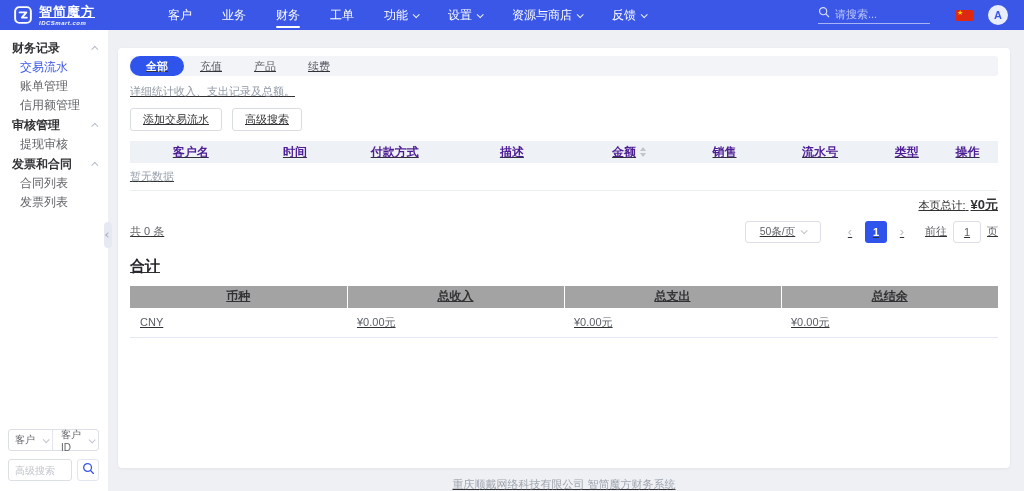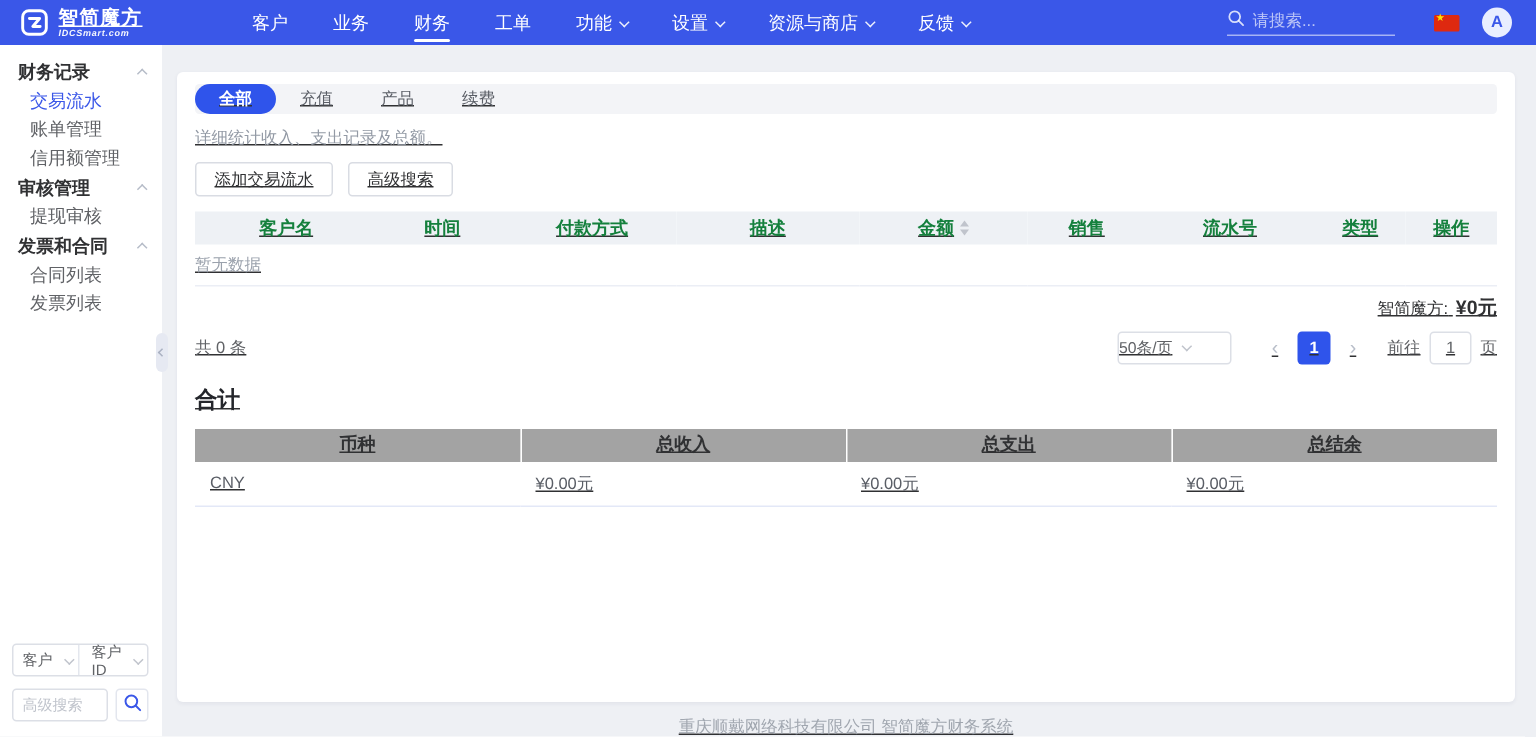--- a/index.html
+++ b/index.html
@@ -52,36 +52,36 @@
   
   .main{flex:1;padding:18px 14px 0 10px;overflow:hidden;text-decoration:underline;}
   .card{background:#fff;border-radius:4px;height:420px;padding:8px 12px;box-shadow:0 1px 3px rgba(30,40,90,.06);}
   .tabs{background:#f3f4f7;border-radius:3px;height:20px;display:flex;align-items:center;}
   .tab{min-width:54px;text-align:center;line-height:20px;font-size:11px;color:#5a5e66;cursor:pointer;}
   .tab.active{background:var(--accent);color:#fff;border-radius:10px;font-weight:bold;}
   .desc{margin-top:8px;font-size:11px;color:#939aa5;}
   .btn-row{margin-top:9px;display:flex;gap:10px;}
   .btn{height:23px;padding:0 12px;font-size:11px;color:#303133;background:#fff;border:1px solid #d9dce3;border-radius:3px;cursor:pointer;font-family:inherit;}
   .data-table{width:100%;border-collapse:collapse;margin-top:10px;table-layout:fixed;}
-  .data-table th{background:#eef1f5;height:22px;font-size:12px;font-weight:bold;color:#15803d;text-align:center;white-space:nowrap;}
+  .data-table th{background:#eef1f5;height:22px;font-size:12px;font-weight:bold;color:#4c1d95;text-align:center;white-space:nowrap;}
   .data-table th:nth-child(1){width:14%;} .data-table th:nth-child(2){width:10%;}
   .data-table th:nth-child(3){width:13%;} .data-table th:nth-child(4){width:14%;}
   .data-table th:nth-child(5){width:13%;} .data-table th:nth-child(6){width:9%;}
   .data-table th:nth-child(7){width:13%;text-align:center;} .data-table th:nth-child(8){width:7%;}
   .data-table th:nth-child(9){width:7%;}
   .empty-row td{height:27px;font-size:11px;color:#9aa1ac;border-bottom:1px solid #ebeef5;}
   .sort-icons{display:inline-flex;flex-direction:column;margin-left:4px;vertical-align:middle;}
   .caret-up{width:0;height:0;border-left:3.5px solid transparent;border-right:3.5px solid transparent;border-bottom:4px solid #c0c4cc;margin-bottom:2px;}
   .caret-dn{width:0;height:0;border-left:3.5px solid transparent;border-right:3.5px solid transparent;border-top:4px solid #c0c4cc;}
   .page-total{text-align:right;margin-top:5px;font-size:11px;color:#303133;}
   .page-total b{font-size:13px;margin-left:2px;}
   .pagi-row{display:flex;align-items:center;justify-content:space-between;margin-top:7px;}
   .total-count{font-size:11px;color:#606266;}
   .pagi{display:flex;align-items:center;}
-  .psize{width:76px;height:22px;border:1px solid #dcdfe6;border-radius:3px;display:flex;align-items:center;justify-content:flex-start;font-size:10.5px;color:#606266;cursor:pointer;margin-right:18px;}
+  .psize{width:76px;height:22px;border:1px solid #dcdfe6;border-radius:3px;display:flex;align-items:center;justify-content:center;font-size:10.5px;color:#606266;cursor:pointer;margin-right:18px;}
   .psize .chev{margin-left:6px;color:#c0c4cc;}
   .pbtn{width:22px;height:22px;display:flex;align-items:center;justify-content:center;color:#b8bec9;font-size:13px;cursor:pointer;}
   .pcur{width:22px;height:22px;background:var(--accent);color:#fff;border-radius:3px;display:flex;align-items:center;justify-content:center;font-size:11px;font-weight:bold;margin:0 4px;cursor:pointer;}
   .goto-label{font-size:11px;color:#606266;margin-left:12px;}
   .goto-label.unit{margin-left:6px;}
   .goto-input{width:28px;height:22px;border:1px solid #dcdfe6;border-radius:3px;text-align:center;font-size:11px;color:#606266;outline:none;margin-left:6px;font-family:inherit;}
   .sum-title{margin-top:14px;font-size:15px;font-weight:bold;color:#24262b;}
   .sum-table{width:100%;border-collapse:collapse;margin-top:10px;table-layout:fixed;}
   .sum-table th{background:#a3a3a3;height:22px;font-size:12px;font-weight:bold;color:#303133;text-align:center;border-right:1px solid #fff;width:25%;}
   .sum-table th:last-child{border-right:none;}
@@ -235,21 +235,21 @@
               <th><span>操作</span></th>
             </tr>
           </thead>
         <tbody>
           <tr class="empty-row">
             <td colspan="9">暂无数据</td>
           </tr>
         </tbody>
       </table>
       <div class="page-total">
-        <span>智简魔方:</span>
+        <span>本页总计:</span>
         <b>¥0元</b>
       </div>
       <div class="pagi-row">
         <span class="total-count">共 0 条</span>
         <div class="pagi">
           <span class="psize">
             <span>50条/页</span>
             <i class="chev down"></i>
           </span>
           <span class="pbtn">‹</span>

